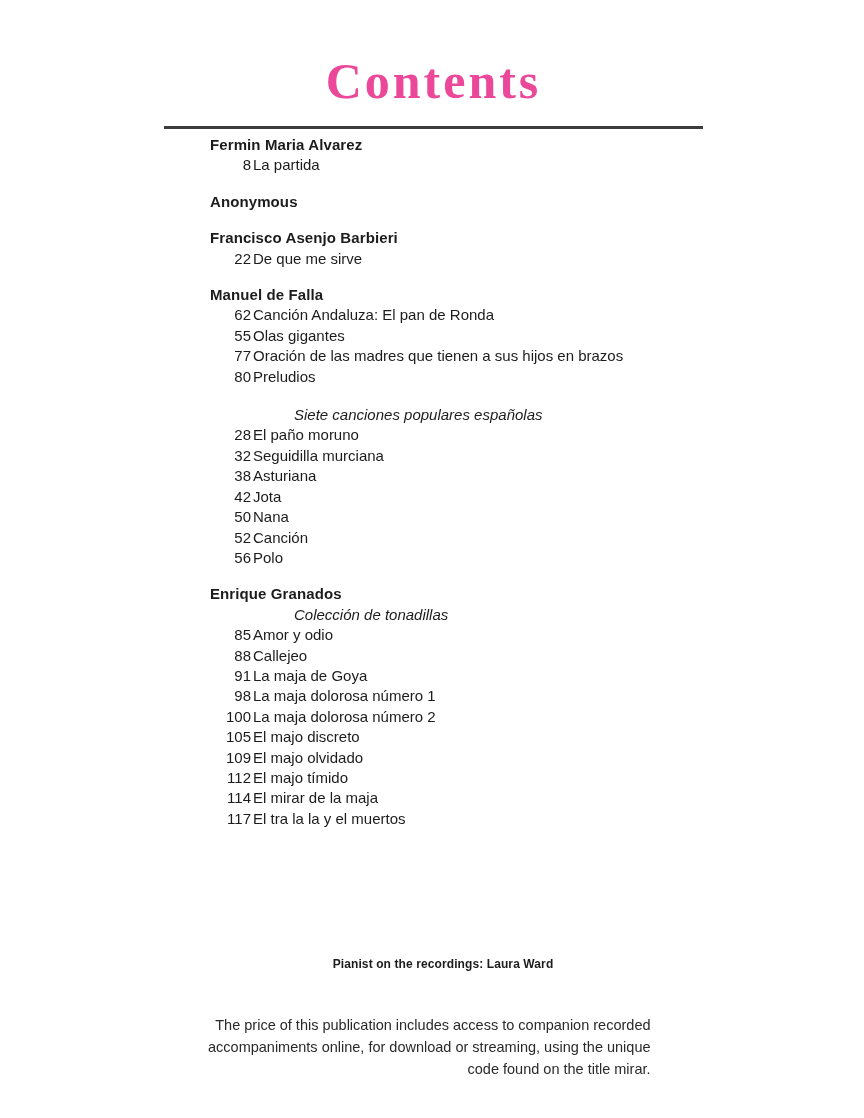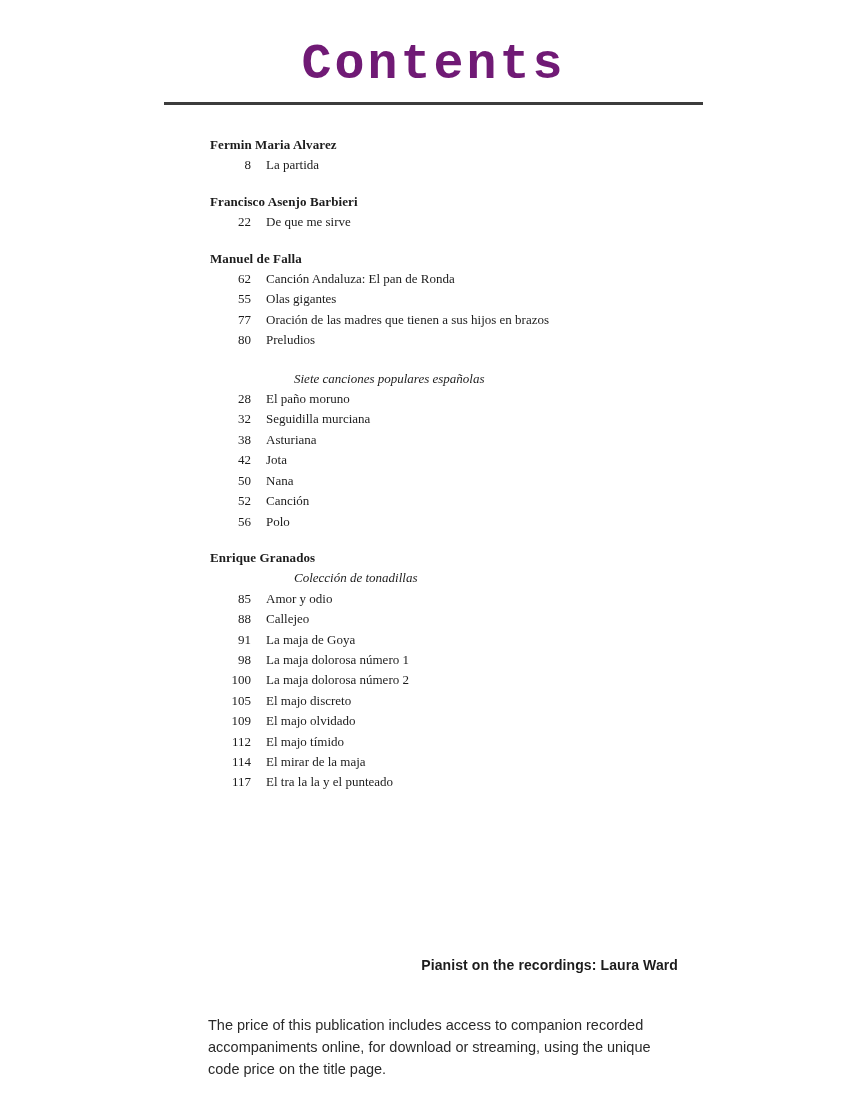--- a/index.html
+++ b/index.html
@@ -12,76 +12,76 @@
     overflow: hidden;
   }
 
   .title-block {
     position: absolute;
     left: 164px; top: 36px;
     width: 539px;
     text-align: center;
   }
   .page-title {
-    margin: 0;
-    font-family: Liberation Mono, monospace;
+    margin: 16px;
+    font-family: Liberation Serif, serif;
     font-weight: 600;
     font-size: 50px;
     line-height: 58px;
     letter-spacing: 3px;
-    color: #701a75;
+    color: #ec4899;
   }
   .title-rule {
     height: 3px;
     background: #3c3c3c;
     margin-top: 8px;
   }
 
   .toc {
     position: absolute;
     left: 210px; top: 135px;
-    font-size: 13px;
+    font-size: 15px;
     line-height: 20.4px;
-    font-family: Liberation Serif, serif;
   }
   .toc-section { margin-bottom: 16px; }
   .composer { font-weight: bold; letter-spacing: 0.1px; }
   .toc-group.with-gap { margin-top: 18px; }
   .subtitle {
     font-style: italic;
     margin-left: 84px;
     white-space: nowrap;
   }
   .row { display: flex; }
   .num {
     flex: none;
     width: 41px;
     text-align: right;
   }
   .song {
-    margin-left: 15px;
+    margin-left: 2px;
     white-space: nowrap;
   }
 
   .pianist-note {
     position: absolute;
     left: 208px; top: 957px;
     width: 470px;
-    text-align: right;
+    text-align: center;
     font-weight: bold;
-    font-size: 14px;
+    font-size: 12px;
     letter-spacing: 0.1px;
   }
 
   .footer-note {
     position: absolute;
     left: 208px; top: 1014px;
     font-size: 14.5px;
     line-height: 22px;
     color: #2a2a2a;
+    text-align: right;
   }
 </style>
 </head>
 <body>
 
 <div class="page">
 
   <header class="title-block">
     <h1 class="page-title">Contents</h1>
     <div class="title-rule"></div>
@@ -91,20 +91,21 @@
       <section class="toc-section">
         <div class="composer">Fermin Maria Alvarez</div>
         <div class="toc-group">
           <div class="row">
             <span class="num">8</span>
             <span class="song">La partida</span>
           </div>
         </div>
       </section>
       <section class="toc-section">
+        <div class="composer">Anonymous</div>
       </section>
       <section class="toc-section">
         <div class="composer">Francisco Asenjo Barbieri</div>
         <div class="toc-group">
           <div class="row">
             <span class="num">22</span>
             <span class="song">De que me sirve</span>
           </div>
         </div>
       </section>
@@ -195,27 +196,27 @@
           <div class="row">
             <span class="num">112</span>
             <span class="song">El majo tímido</span>
           </div>
           <div class="row">
             <span class="num">114</span>
             <span class="song">El mirar de la maja</span>
           </div>
           <div class="row">
             <span class="num">117</span>
-            <span class="song">El tra la la y el punteado</span>
+            <span class="song">El tra la la y el muertos</span>
           </div>
         </div>
       </section>
     </main>
 
   <div class="pianist-note">Pianist on the recordings: Laura Ward</div>
 
   <div class="footer-note" id="footer-note">
       <div class="footer-line">The price of this publication includes access to companion recorded</div>
       <div class="footer-line">accompaniments online, for download or streaming, using the unique</div>
-      <div class="footer-line">code price on the title page.</div>
+      <div class="footer-line">code found on the title mirar.</div>
     </div>
 
 </div>
 
 </body></html>

